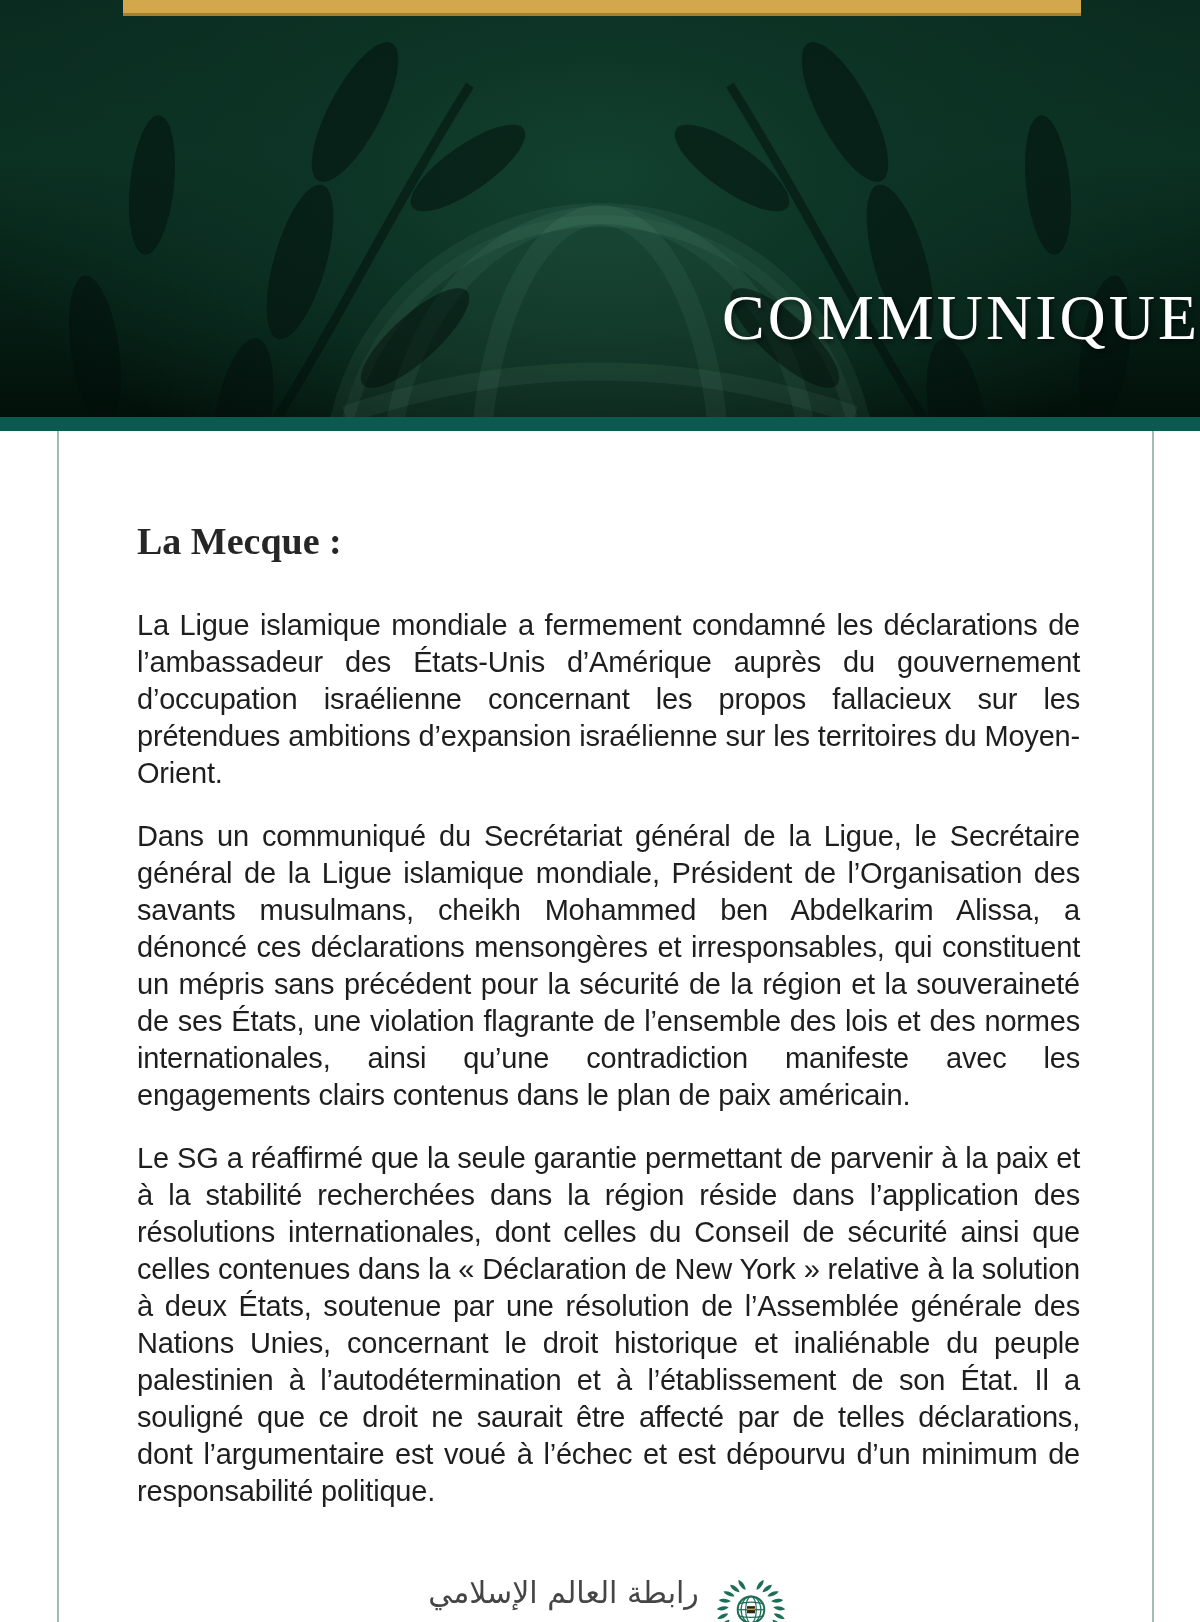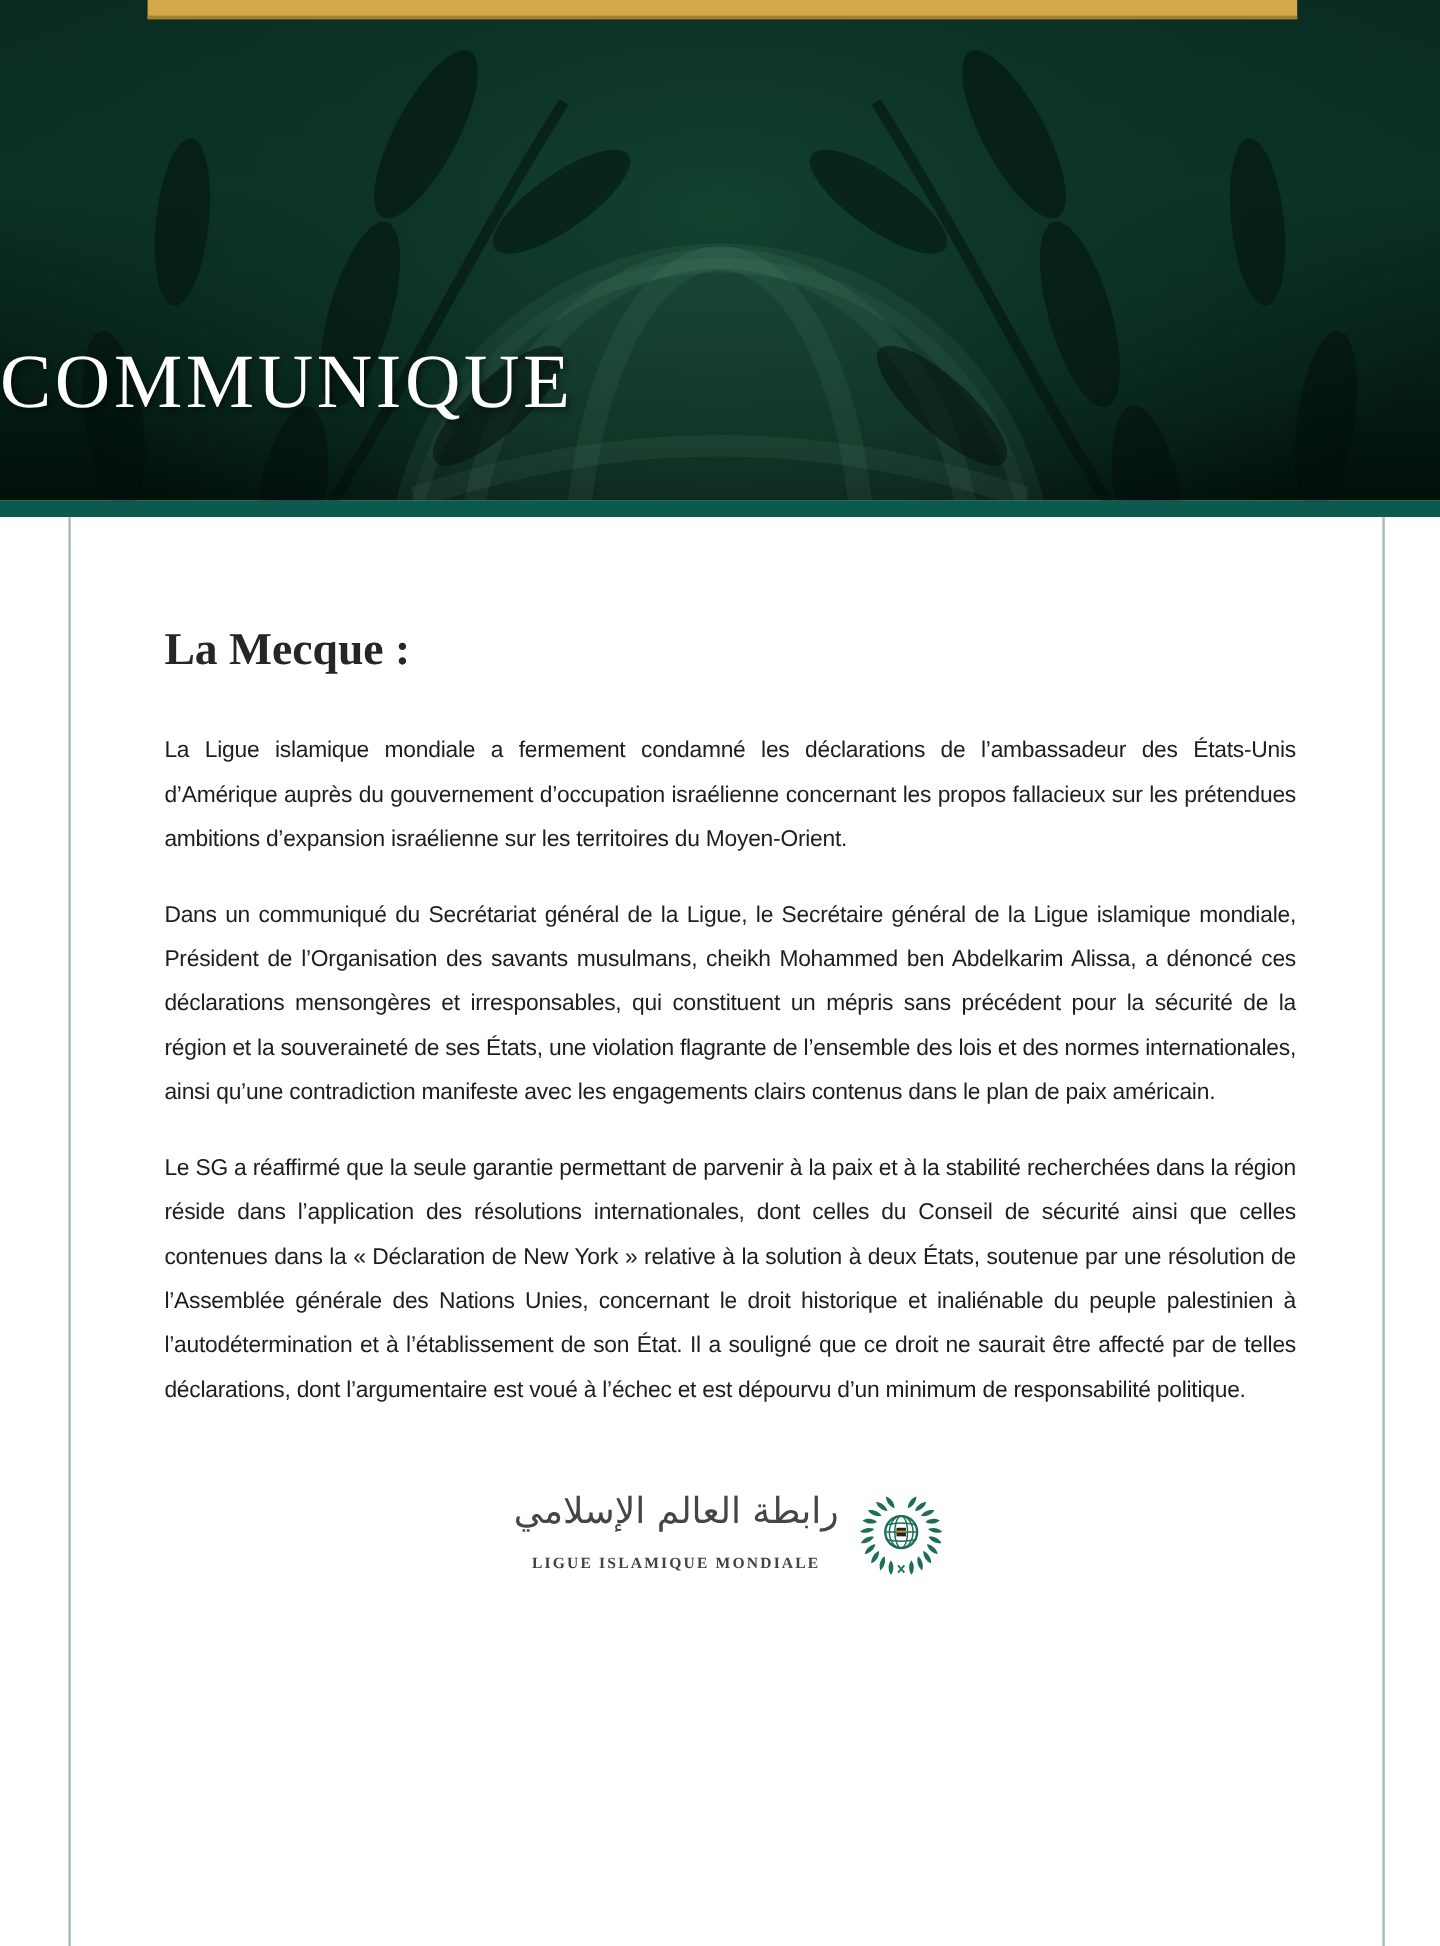--- a/index.html
+++ b/index.html
@@ -14,40 +14,40 @@
       radial-gradient(ellipse 640px 340px at 50% 42%, #13422f 0%, #0d3426 42%, rgba(8,37,26,0) 100%),
       linear-gradient(180deg,#0a2c20 0%,#0b3123 38%,#051d14 75%,#02100a 100%);
   }
   .hero-decor{position:absolute;left:0;top:0;}
   .gold-bar{
     position:absolute;left:123px;top:0;width:958px;height:16px;
     background:#d3a74b;border-bottom:3px solid #a5812f;box-sizing:border-box;
   }
   .hero-title{
     position:absolute;left:0;top:281px;width:100%;margin:0;
-    text-align:left;font-family:"Liberation Serif","DejaVu Serif",serif;
+    text-align:right;font-family:"Liberation Serif","DejaVu Serif",serif;
     font-weight:400;font-size:64px;letter-spacing:3px;color:#ffffff;
     text-shadow:2px 3px 5px rgba(0,0,0,0.55);
   }
   
   .teal-band{width:1200px;height:14px;background:#0b5a4f;}
   
   .sheet{position:relative;width:1200px;height:1191px;background:#ffffff;}
   .vrule{position:absolute;top:0;bottom:0;width:2px;background:#a3bdb6;}
   .vrule.left{left:57px;}
   .vrule.right{left:1152px;}
   .content{position:absolute;left:137px;top:0;width:943px;}
   .dateline{
     margin:88px 0 0 0;
     font-family:"Liberation Serif","DejaVu Serif",serif;
     font-weight:700;font-size:38px;color:#262626;
   }
   .content p{
     margin:26px 0 0 0;
-    font-size:19px;line-height:37px;text-align:justify;
+    font-size:29px;line-height:37px;text-align:justify;
     color:#1e1e1e;letter-spacing:-0.2px;
   }
   .content p.first{margin-top:44px;}
   
   .org-footer{
     margin-top:64px;display:flex;align-items:flex-start;justify-content:center;gap:14px;
   }
   .logo-text{text-align:center;}
   .arabic{
     direction:rtl;font-family:"DejaVu Sans",sans-serif;

